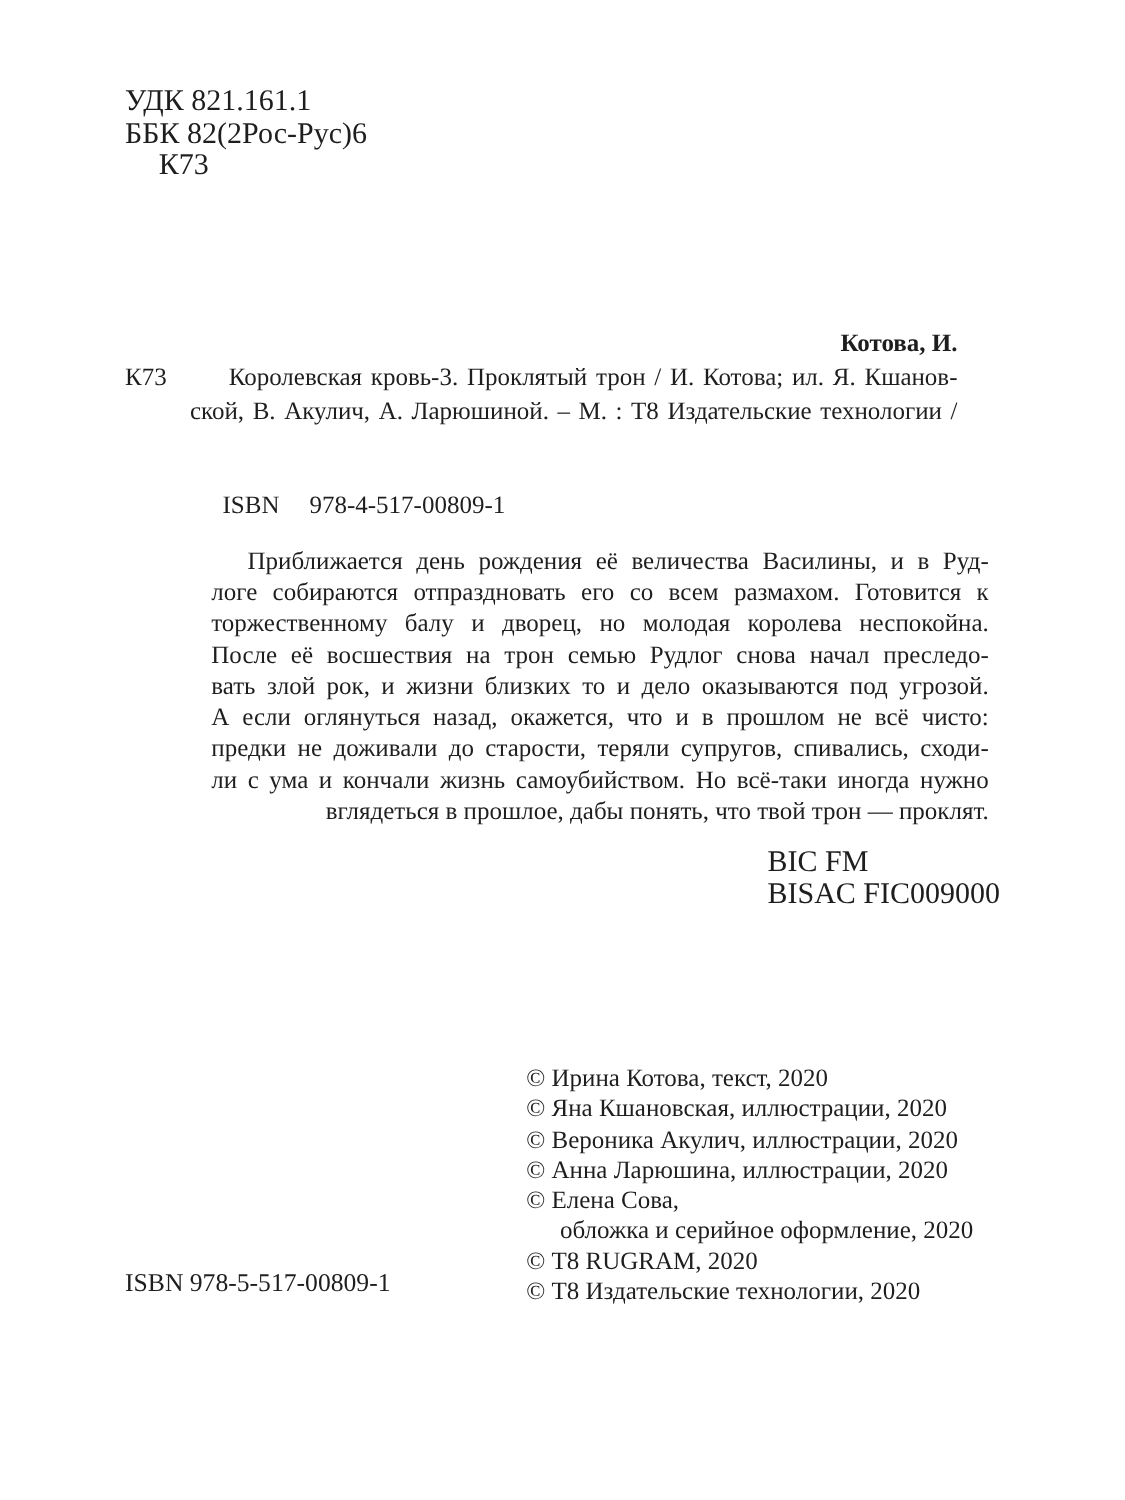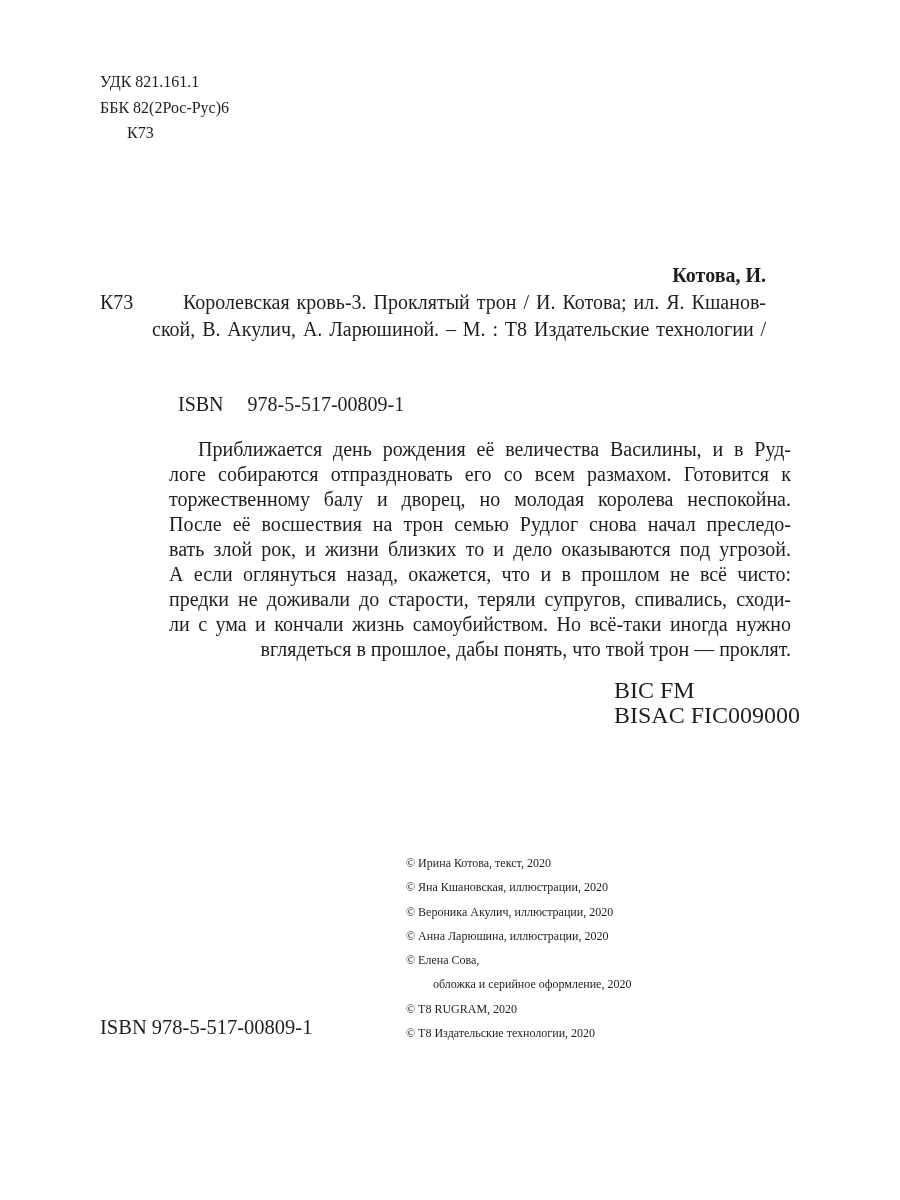--- a/index.html
+++ b/index.html
@@ -13,21 +13,21 @@
     position: relative;
     font-family: "Liberation Serif", "DejaVu Serif", serif;
     color: #1e1e1e;
     overflow: hidden;
   }
   .abs { position: absolute; }
 
   
   #udk-block {
     left: 100px; top: 69px;
-    font-size: 16px; line-height: 25.5px;
+    font-size: 24px; line-height: 25.5px;
   }
   #udk-block .code-indent { margin-left: 27px; }
 
   
   #biblio-block {
     left: 100px; top: 262px;
     width: 666px;
     font-size: 20px; line-height: 27px;
   }
   #biblio-author { margin-left: 70px; font-weight: bold; text-align: right; }
@@ -58,22 +58,22 @@
   .anno-line.indent { text-indent: 29px; }
 
   
   #codes-block {
     left: 614px; top: 678px;
     font-size: 24px; line-height: 25px;
   }
 
   
   #copyright-block {
-    left: 406px; top: 851px;
-    font-size: 12px; line-height: 24.3px;
+    left: 421px; top: 851px;
+    font-size: 20px; line-height: 24.3px;
   }
   .copyright-line.indent { padding-left: 27px; }
 
   
   #isbn-bottom {
     left: 100px; top: 1014px;
     font-size: 20.5px; line-height: 26px;
   }
 </style>
 </head>
@@ -86,21 +86,21 @@
 </div>
 
 <div class="abs" id="biblio-block">
   <div id="biblio-author">Котова, И.</div>
   <div id="biblio-code">К73</div>
   <div class="biblio-line jline firstline">Королевская кровь-3. Проклятый трон / И. Котова; ил. Я. Кшанов-</div>
   <div class="biblio-line jline">ской, В. Акулич, А. Ларюшиной. – М. : Т8 Издательские технологии /</div>
 </div>
 
 <div class="abs" id="isbn-mid">
-  <span>ISBN</span><span class="isbn-value">978-5-517-00809-1</span>
+  <span>ISBN</span><span class="isbn-value">978-4-517-00809-1</span>
 </div>
 
 <div class="abs" id="annotation-block">
   <div class="anno-line jline indent">Приближается день рождения её величества Василины, и в Руд-</div>
   <div class="anno-line jline">логе собираются отпраздновать его со всем размахом. Готовится к</div>
   <div class="anno-line jline">торжественному балу и дворец, но молодая королева неспокойна.</div>
   <div class="anno-line jline">После её восшествия на трон семью Рудлог снова начал преследо-</div>
   <div class="anno-line jline">вать злой рок, и жизни близких то и дело оказываются под угрозой.</div>
   <div class="anno-line jline">А если оглянуться назад, окажется, что и в прошлом не всё чисто:</div>
   <div class="anno-line jline">предки не доживали до старости, теряли супругов, спивались, сходи-</div>

